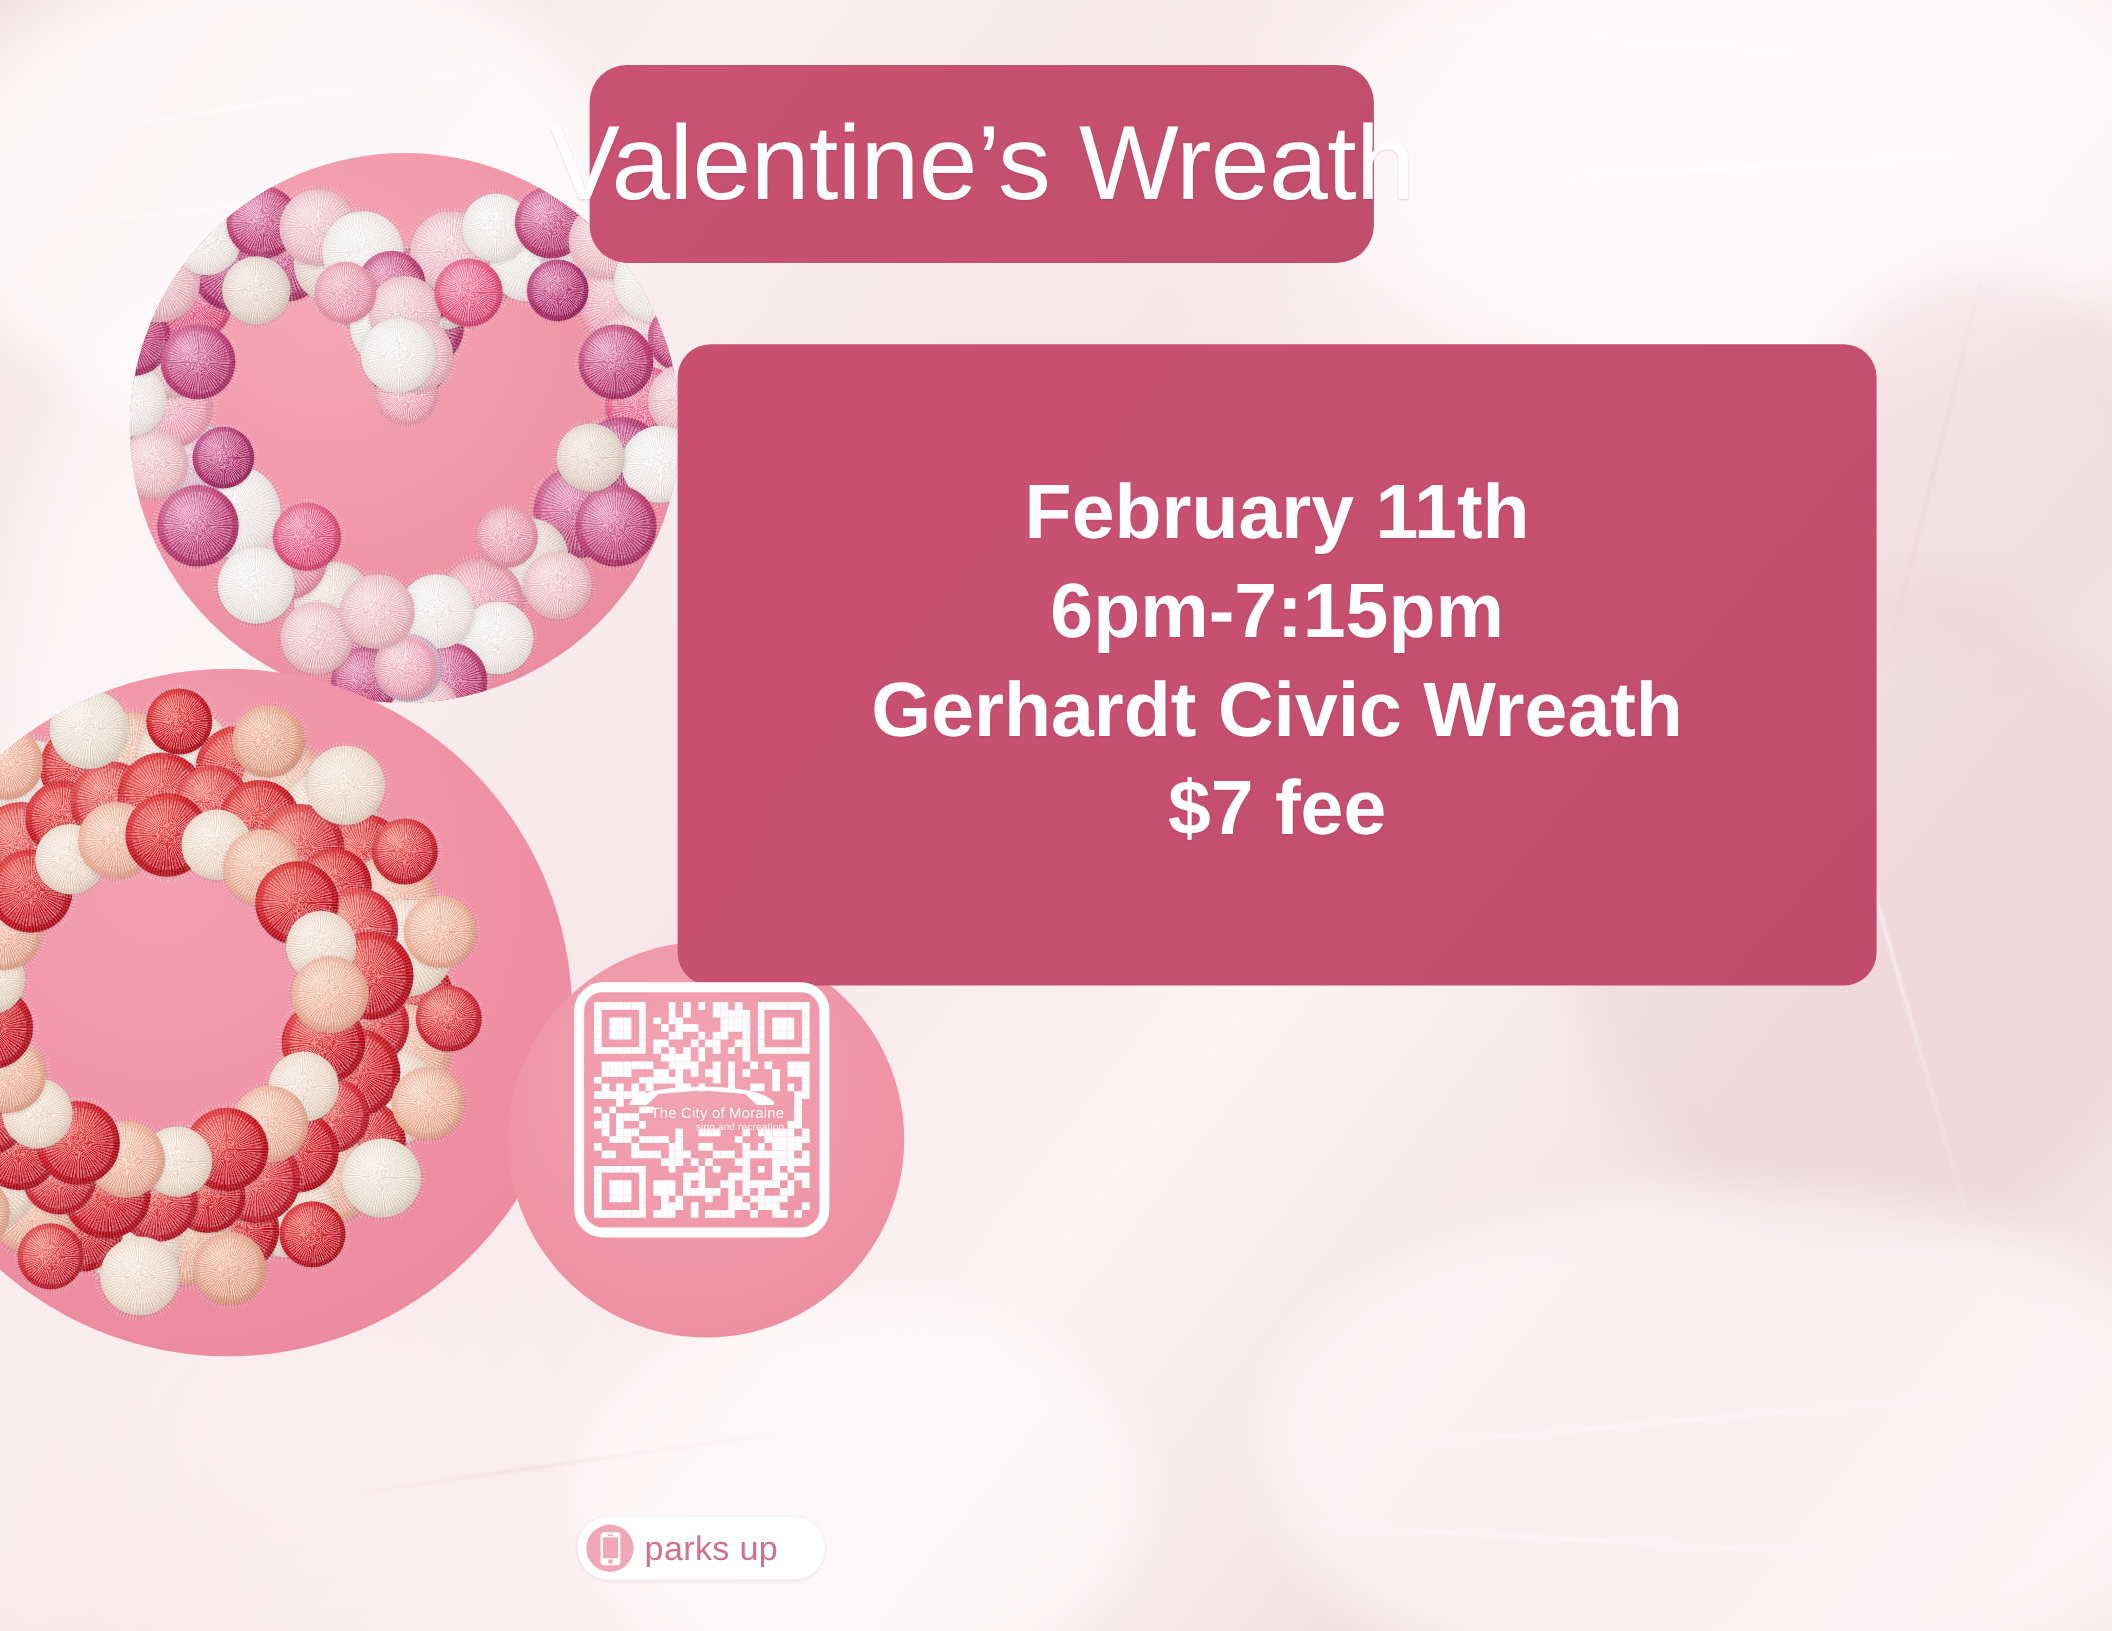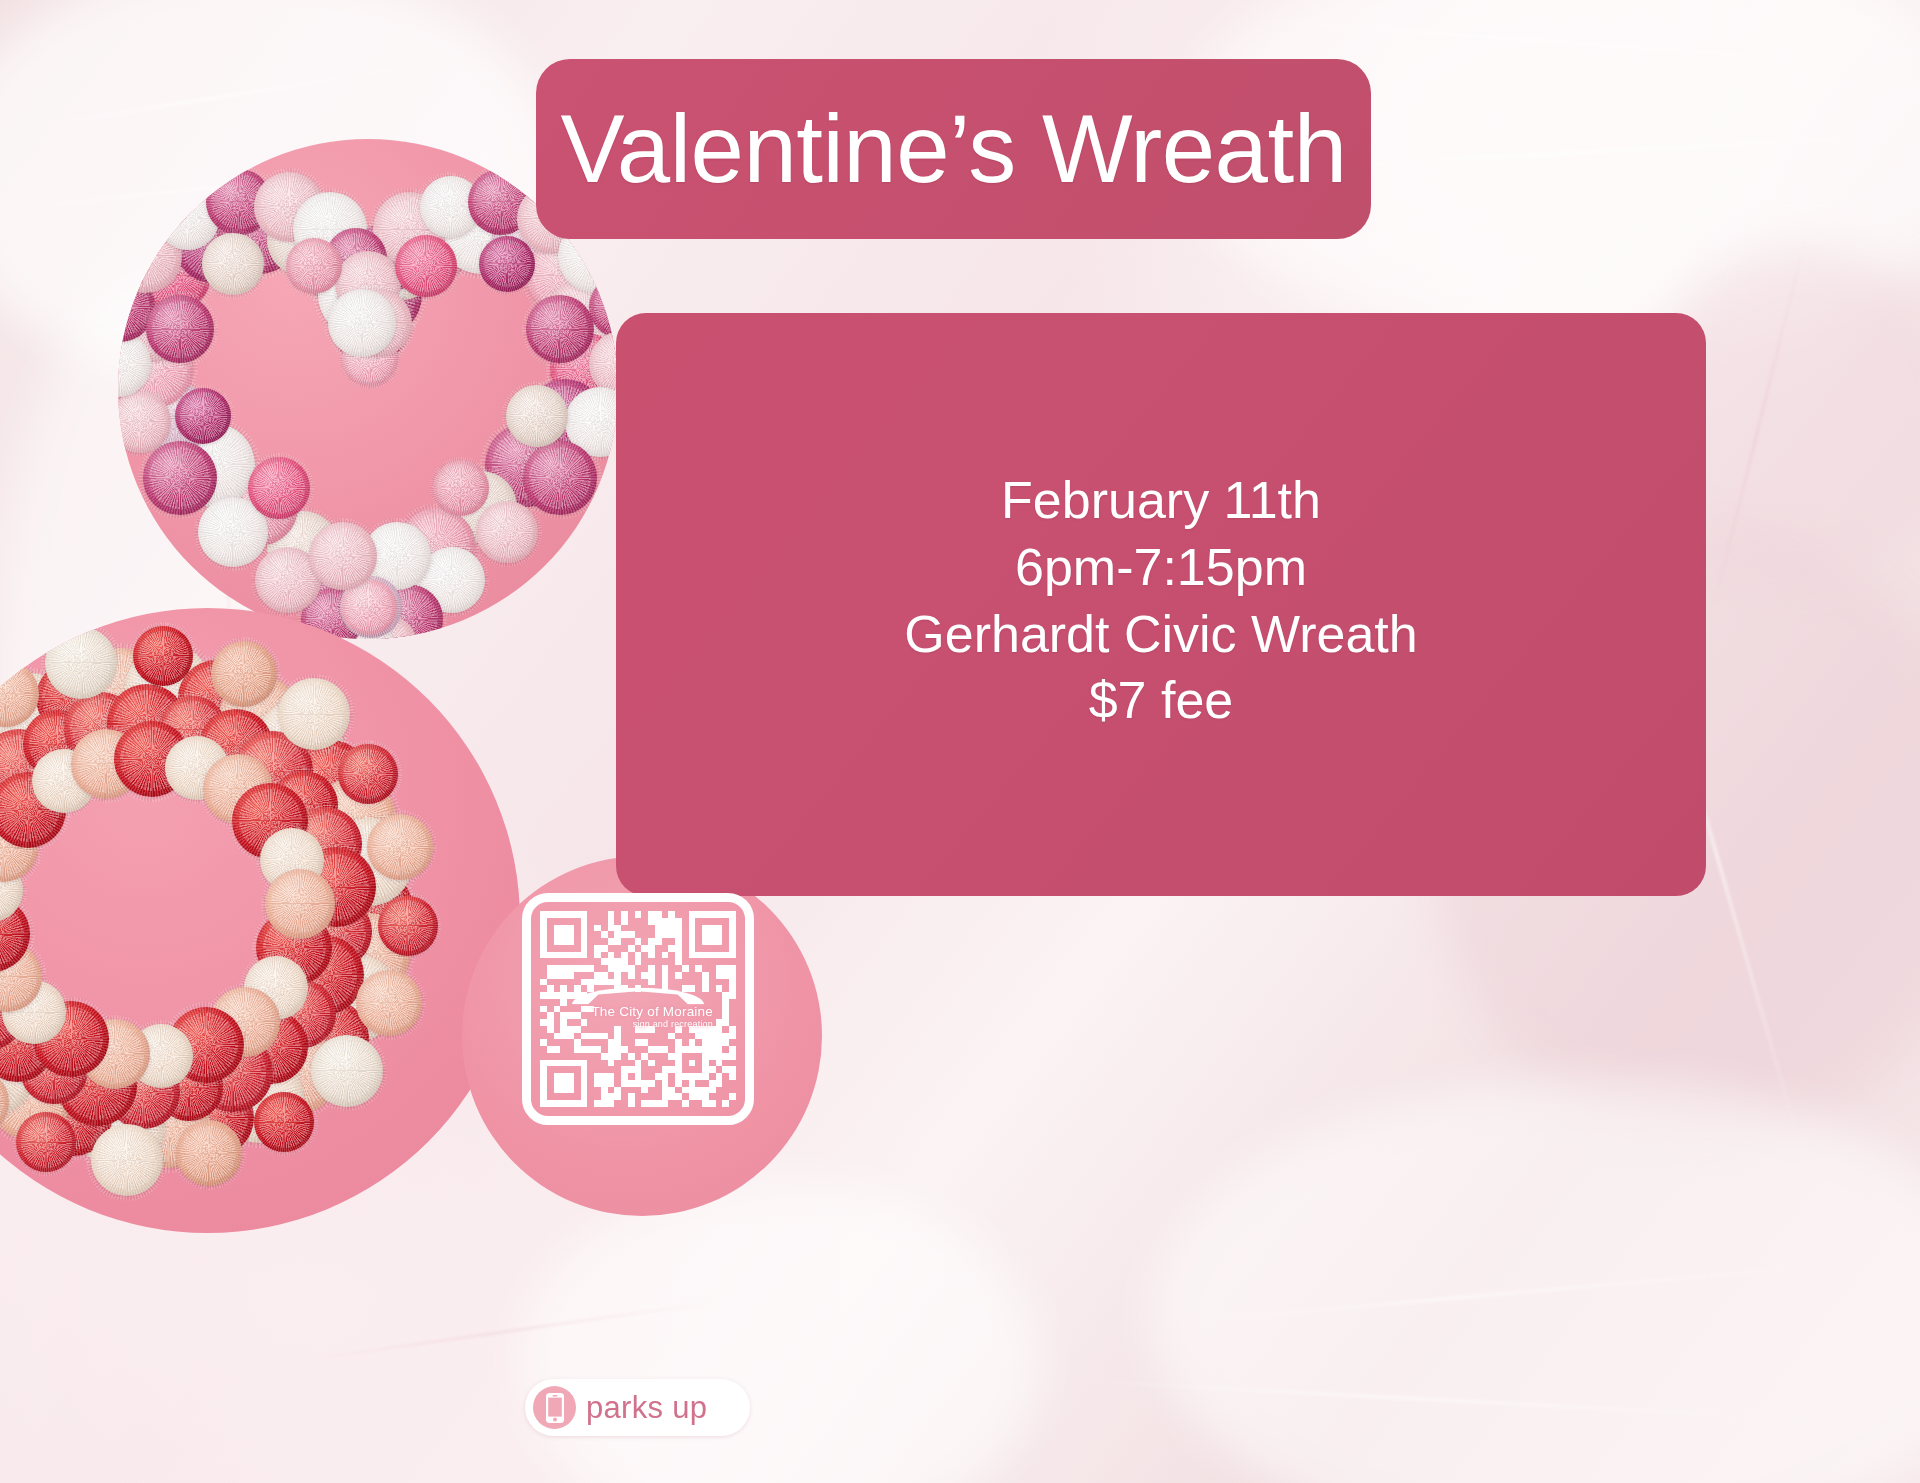--- a/index.html
+++ b/index.html
@@ -66,21 +66,21 @@
   }
   .pom::after{
     content:""; position:absolute; inset:-6%;
     border-radius:50%;
     background:repeating-conic-gradient(from 7deg, rgba(255,255,255,.30) 0deg 2.2deg, rgba(0,0,0,.06) 2.2deg 4.4deg);
     opacity:.55;
   }
 
   
   #title-banner{
-    position:absolute; left:536px; top:59px; width:835px; height:180px;
+    position:absolute; left:536px; top:59px; width:713px; height:180px;
     background:linear-gradient(125deg,#ca5272 0%,#c7506f 40%,#c04f6c 100%);
     border-radius:34px;
     display:flex; align-items:center; justify-content:center;
   }
   #title-text{
     color:#ffffff;
     font-size:96px; line-height:1;
     letter-spacing:-0.5px;
     white-space:nowrap;
     font-weight:400;
@@ -89,23 +89,23 @@
   #details-panel{
     position:absolute; left:616px; top:313px; width:1090px; height:583px;
     background:linear-gradient(130deg,#c9506f 0%,#c85071 35%,#c44e6d 70%,#c04b6a 100%);
     border-radius:30px;
     display:flex; flex-direction:column;
     align-items:center; justify-content:center;
     padding:18px 40px 26px 40px;
   }
   .detail-line{
     color:#ffffff;
-    font-size:52px; line-height:1.28;
+    font-size:70px; line-height:1.28;
     white-space:nowrap;
-    font-weight:400;
+    font-weight:700;
     text-align:center;
     text-shadow:0 1px 2px rgba(120,30,55,.16);
   }
 
   
   #qr-card{
     position:absolute; left:522px; top:893px;
     width:232px; height:232px;
     border:9px solid #ffffff;
     border-radius:26px;

